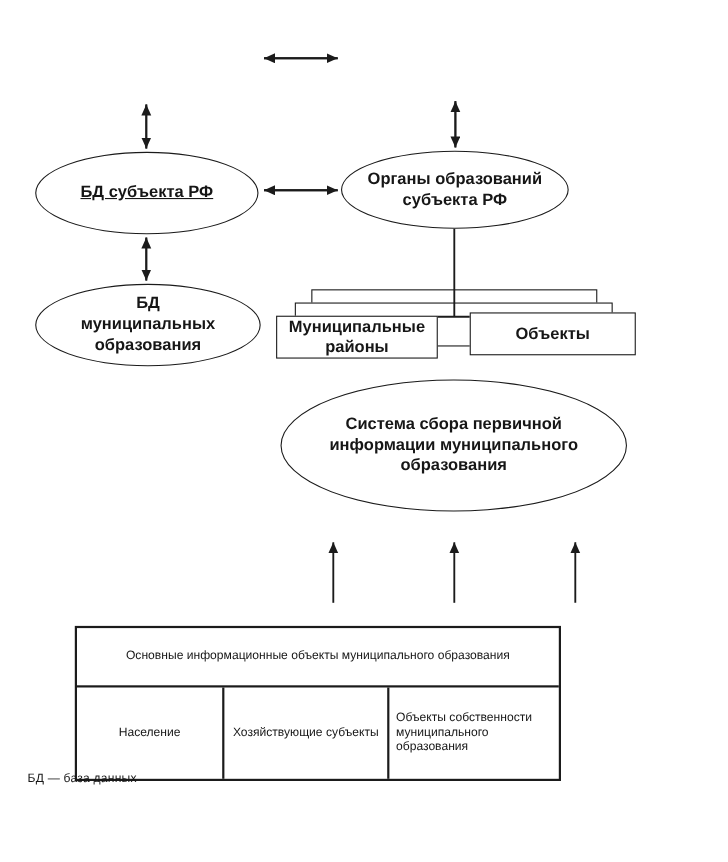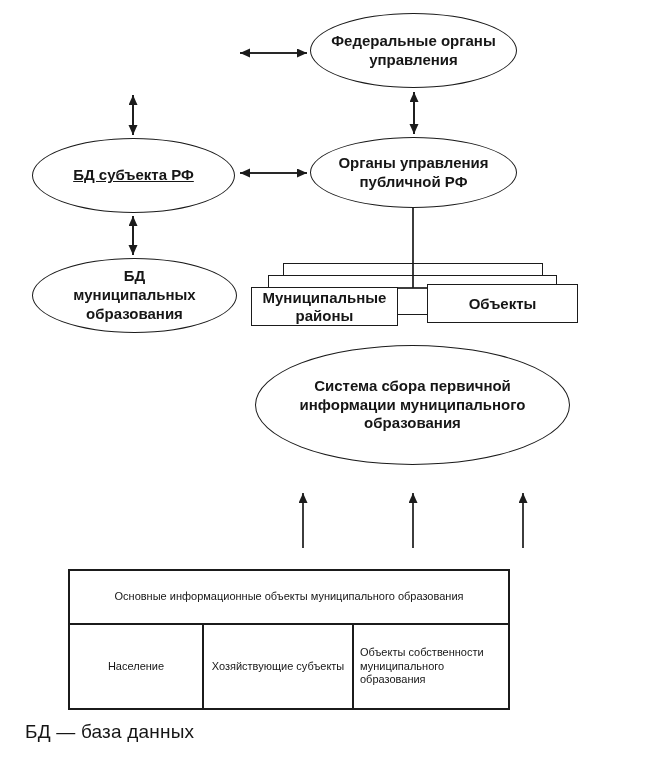--- a/index.html
+++ b/index.html
@@ -82,47 +82,46 @@
   .t-cell {
     display: flex;
     align-items: center;
     justify-content: center;
     text-align: left;
     padding: 2px 6px;
   }
   .t-cell + .t-cell { border-left: 2px solid #1b1b1b; }
   .legend {
     position: absolute;
-    left: 25px; top: 721px;
-    font-size: 19px;
+    left: 25px; top: 702px;
+    font-size: 11px;
     letter-spacing: 0.2px;
     z-index: 3;
   }
   .caption {
     position: absolute;
     left: 0; top: 754px;
     width: 100%;
     text-align: center;
     font-size: 12.5px;
     z-index: 3;
   }
   .caption-inner { display: inline-block; transform: scaleX(0.93); transform-origin: center; }
   .caption-label { font-weight: bold; margin-right: 4px; }
 </style>
 </head>
 <body>
 
 <div class="canvas">
 
 
-  <div class="node ellipse" style="left:310px; top:13px; width:207px; height:75px; padding:0 18px;">Федеральные органы управления</div>
 
   <div class="node ellipse" style="left:32px; top:138px; width:203px; height:75px; padding:0 14px;text-decoration:underline;">БД субъекта РФ</div>
 
-  <div class="node ellipse" style="left:310px; top:137px; width:207px; height:71px; padding:0 20px;">Органы управления публичной РФ</div>
+  <div class="node ellipse" style="left:310px; top:137px; width:207px; height:71px; padding:0 20px;">Органы образований субъекта РФ</div>
 
   <div class="node ellipse" style="left:32px; top:258px; width:205px; height:75px; padding:0 36px;">БД муниципальных образования</div>
 
   <div class="node ellipse" style="left:255px; top:345px; width:315px; height:120px; padding:0 38px;">Система сбора первичной информации муниципального образования</div>
 
   <div class="stack-layer" id="stack-back" style="left:283px; top:263px; width:260px; height:40px;"></div>
   <div class="stack-layer" id="stack-middle" style="left:268px; top:275px; width:289px; height:40px;"></div>
 
   <div class="node rect front-box" style="left:251px; top:287px; width:147px; height:39px; padding:0 11px;">Муниципальные районы</div>
 

